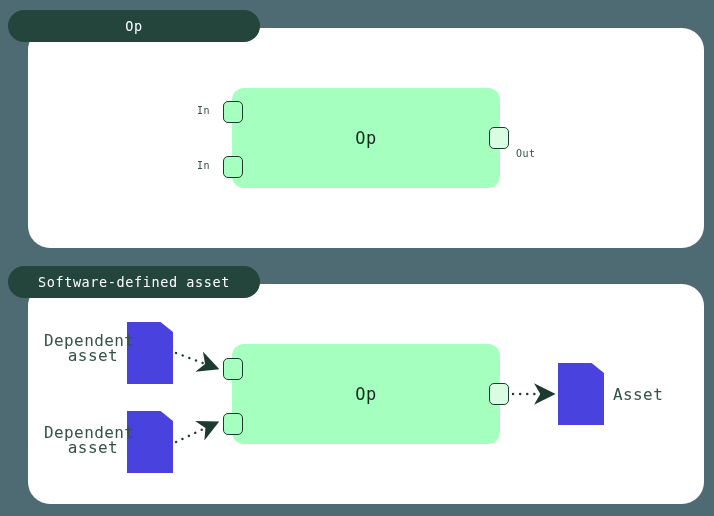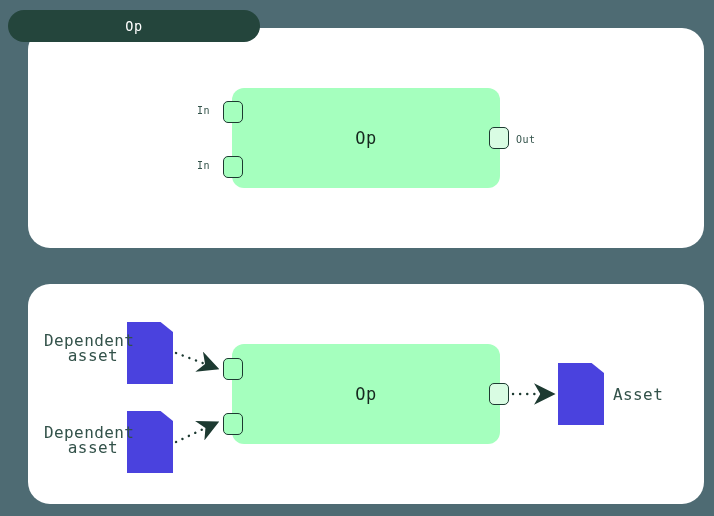--- a/index.html
+++ b/index.html
@@ -73,21 +73,21 @@
     letter-spacing:0.5px;
     white-space:nowrap;
   }
 
   
   #port-in-1-top  { left:223px; top:101px; }
   #port-in-2-top  { left:223px; top:156px; }
   #port-out-top   { left:489px; top:127px; }
   #label-in-1-top { left:197px; top:105px; }
   #label-in-2-top { left:197px; top:160px; }
-  #label-out-top  { left:516px; top:134px; }
+  #label-out-top  { left:516px; top:148px; }
 
   
   #port-in-1-bot  { left:223px; top:358px; }
   #port-in-2-bot  { left:223px; top:413px; }
   #port-out-bot   { left:489px; top:383px; }
 
   
   .asset-icon {
     position:absolute;
     width:46px; height:62px;
@@ -132,20 +132,21 @@
 
   <div class="port" id="port-in-1-top"></div>
   <div class="port" id="port-in-2-top"></div>
   <div class="port out" id="port-out-top"></div>
 
   <div class="port-label" id="label-in-1-top">In</div>
   <div class="port-label" id="label-in-2-top">In</div>
   <div class="port-label" id="label-out-top">Out</div>
 
   <div class="panel" id="panel-asset"></div>
+  <div class="tab" id="tab-asset">Software-defined asset</div>
 
   <div class="op-node" id="op-node-bottom">
     <span class="op-label">Op</span>
   </div>
 
   <div class="port" id="port-in-1-bot"></div>
   <div class="port" id="port-in-2-bot"></div>
   <div class="port out" id="port-out-bot"></div>
 
   <div class="asset-icon" id="asset-dep-1"></div>

